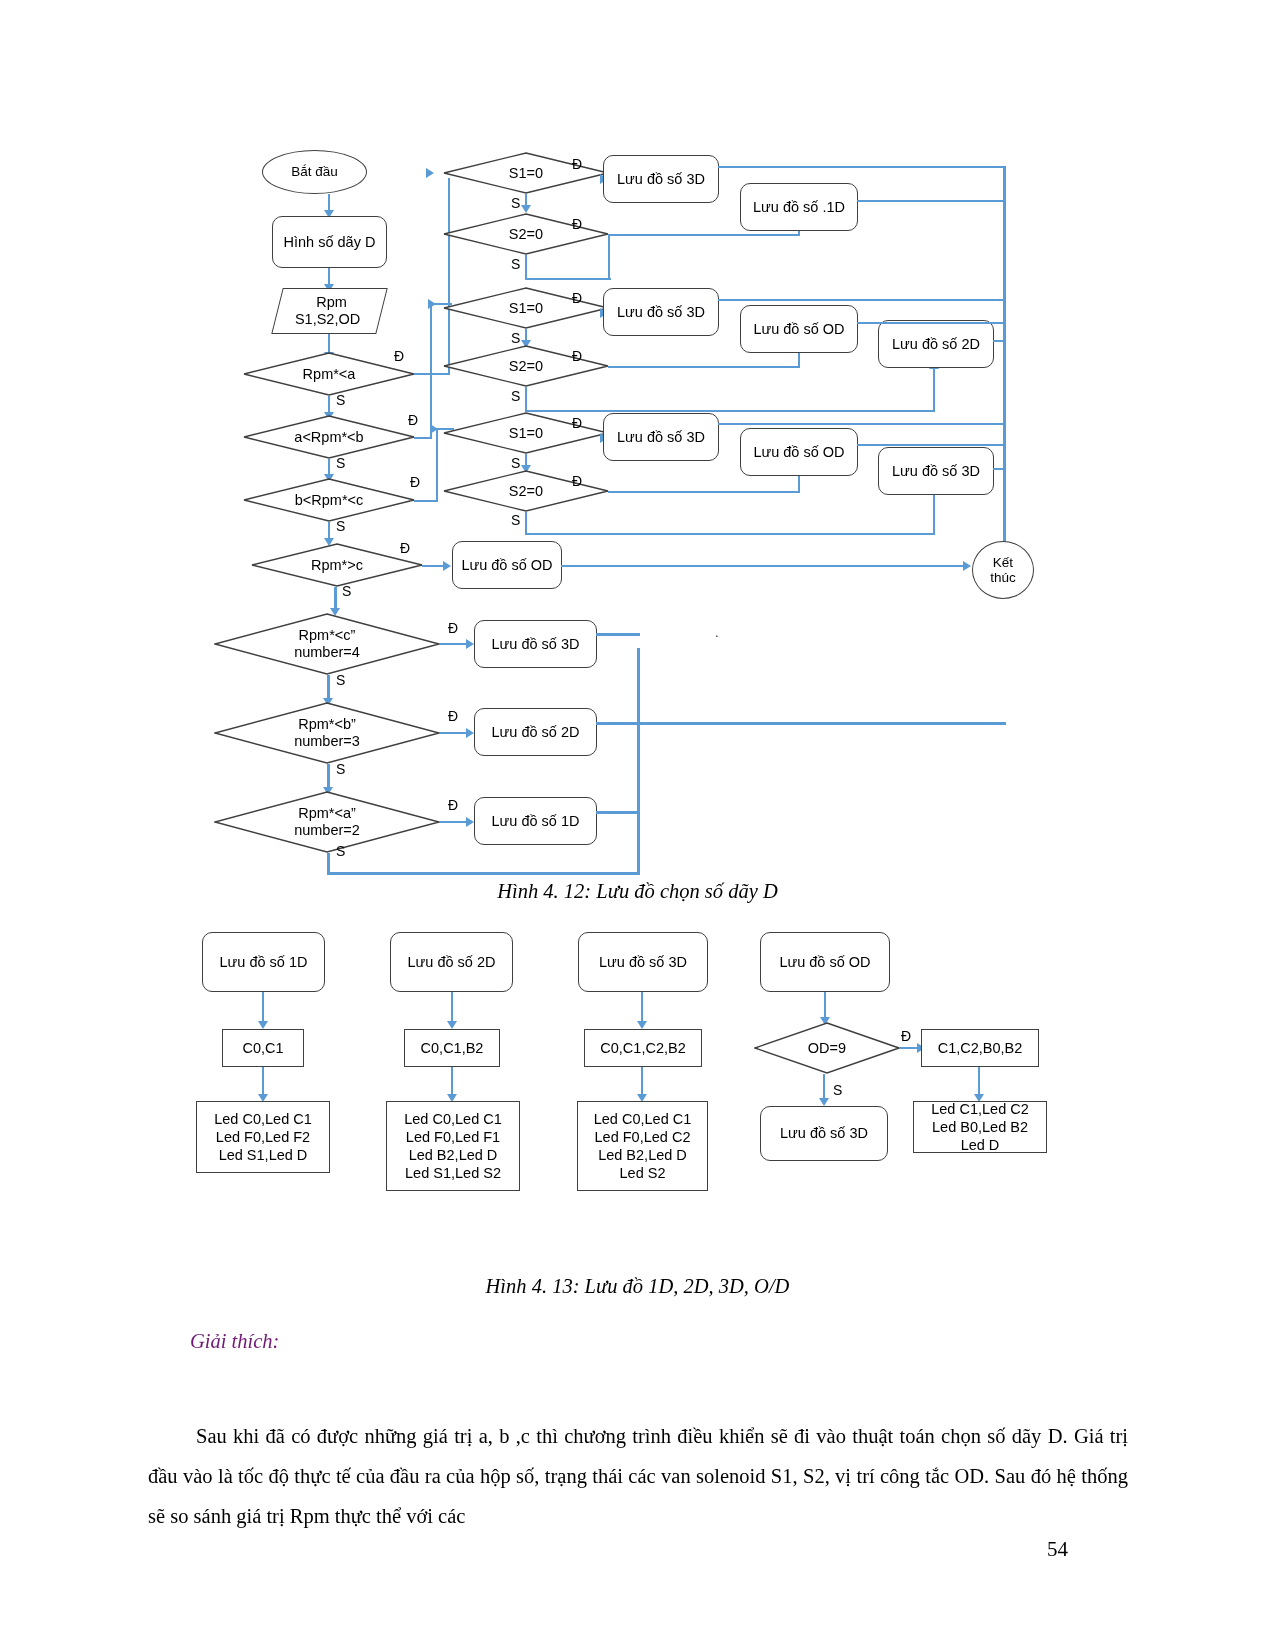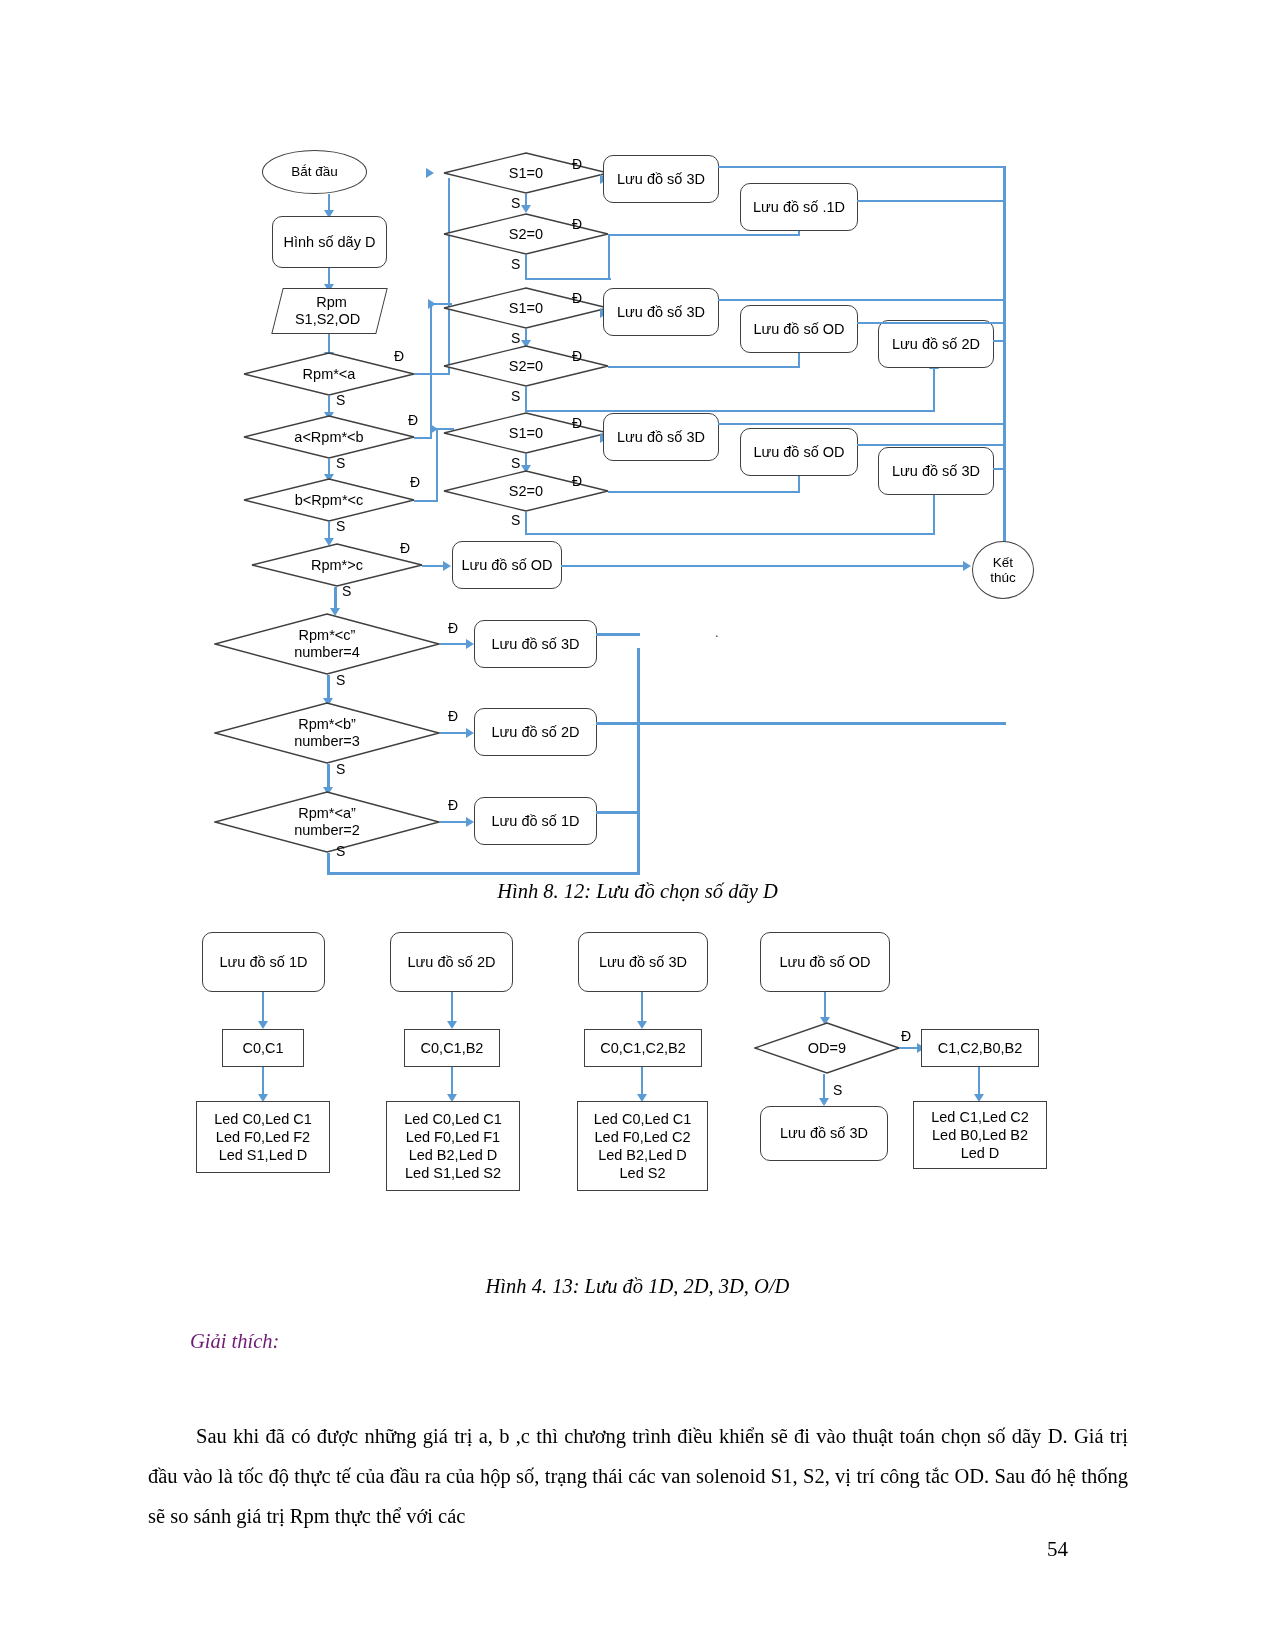--- a/index.html
+++ b/index.html
@@ -329,21 +329,21 @@
     <div class="arw down" style="left:999px;top:545px;"></div>
 
     <div class="node term" style="left:972px;top:541px;width:62px;height:58px;text-align:center;">
       <span style="white-space:pre-line;">Kết
 thúc</span>
     </div>
 
     <div class="stray" style="left:715px;top:625px;">.</div>
   </div>
 
-  <div class="caption" style="top:880px;">Hình 8. 12: Lưu đồ chọn số dãy D</div>
+  <div class="caption" style="top:880px;">Hình 4. 12: Lưu đồ chọn số dãy D</div>
 
   <div>
 
     <div class="node proc" style="left:202px;top:932px;width:123px;height:60px;">
       <span>Lưu đồ số 1D</span>
     </div>
     <div class="ln lv" style="left:262px;top:992px;height:34px;"></div>
     <div class="arw down" style="left:258px;top:1021px;"></div>
     <div class="node rect" style="left:222px;top:1029px;width:82px;height:38px;">
       <span>C0,C1</span>
@@ -411,21 +411,21 @@
     <div class="arw down" style="left:819px;top:1098px;"></div>
     <div class="node proc" style="left:760px;top:1106px;width:128px;height:55px;">
       <span>Lưu đồ số 3D</span>
     </div>
 
     <div class="node rect" style="left:921px;top:1029px;width:118px;height:38px;">
       <span>C1,C2,B0,B2</span>
     </div>
     <div class="ln lv" style="left:978px;top:1067px;height:32px;"></div>
     <div class="arw down" style="left:974px;top:1094px;"></div>
-    <div class="node rect" style="left:913px;top:1101px;width:134px;height:68px;white-space:pre-line;">
+    <div class="node rect" style="left:913px;top:1101px;width:134px;height:52px;white-space:pre-line;">
       <span>Led C1,Led C2
 Led B0,Led B2
 Led D</span>
     </div>
   </div>
 
   <div class="caption" style="top:1275px;">Hình 4. 13: Lưu đồ 1D, 2D, 3D, O/D</div>
 
   <div class="bodytext ital" style="left:190px;top:1330px;">Giải thích:</div>
   <div class="bodypara" style="top:1416px;text-indent:48px;">Sau khi đã có được những giá trị a, b ,c thì chương trình điều khiển sẽ đi vào thuật toán chọn số dãy D. Giá trị đầu vào là tốc độ thực tế của đầu ra của hộp số, trạng thái các van solenoid S1, S2, vị trí công tắc OD. Sau đó hệ thống sẽ so sánh giá trị Rpm thực thể với các</div>

